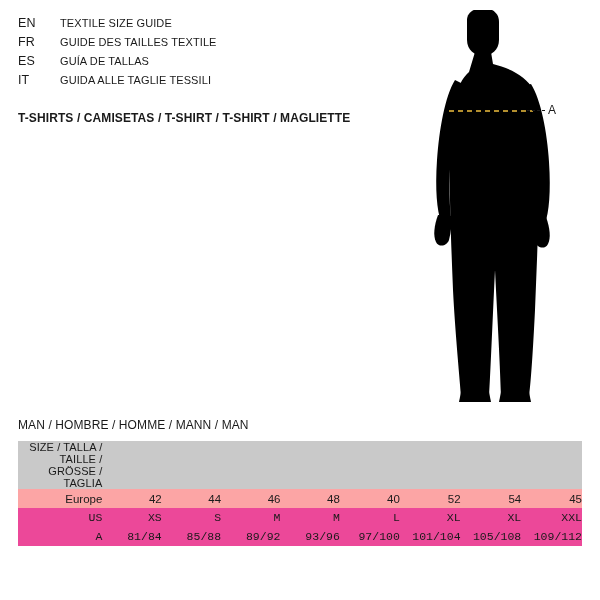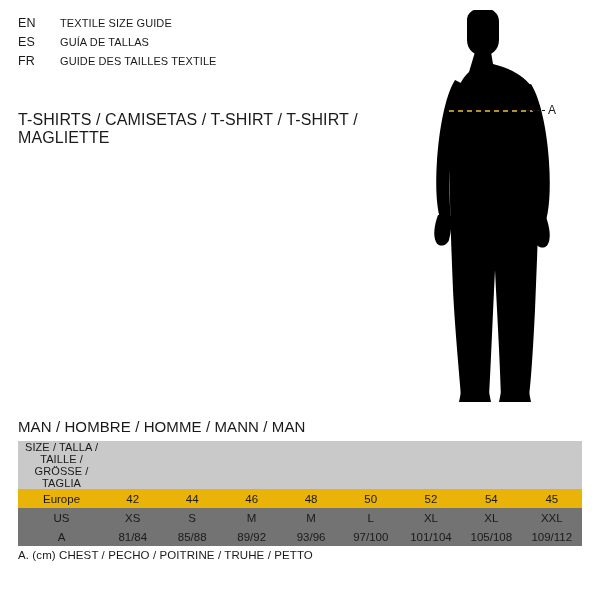--- a/index.html
+++ b/index.html
@@ -44,23 +44,24 @@
   }
 
   
   .cat-block {
     position: absolute;
     left: 18px;
     top: 111px;
     width: 400px;
   }
   .cat-line {
-    font-size: 16px;
+    font-size: 12px;
     height: 19px;
     letter-spacing: 0.1px;
+    font-weight: bold;
   }
 
   
   .figure {
     position: absolute;
     left: 405px;
     top: 10px;
     width: 185px;
     height: 395px;
   }
@@ -80,77 +81,81 @@
     top: 110px;
     width: 18px;
     border-top: 1.5px dashed #1a1a1a;
   }
 
   
   .table-title {
     position: absolute;
     left: 18px;
     top: 418px;
-    font-size: 15px;
+    font-size: 12px;
     letter-spacing: 0.1px;
   }
   table.size-table {
     position: absolute;
     left: 18px;
     top: 441px;
     width: 564px;
     border-collapse: collapse;
     font-size: 11.5px;
   }
   table.size-table td {
     padding: 0;
     height: 19px;
     vertical-align: middle;
   }
   .row-head td {
     background: #c9c9c9;
     font-size: 11px;
     letter-spacing: 0.1px;
   }
-  .row-shade-1 td { background: #eab308; }
-  .row-shade-2 td { background: #737373; }
+  .row-shade-1 td { background: #fca5a5; }
+  .row-shade-2 td { background: #ec4899; font-family: Liberation Mono, monospace; }
   .cell-label {
     width: 86px;
     padding-left: 2px !important;
-    text-align: center;
+    text-align: right;
   }
   .cell-val {
     width: 62px;
-    text-align: center;
+    text-align: right;
   }
   .note {
     position: absolute;
     left: 18px;
     top: 549px;
     font-size: 11.5px;
     letter-spacing: 0.1px;
   }
 </style>
 </head>
 <body>
 
 <div class="page">
 
   <div class="lang-block">
     <div class="lang-row">
       <span class="lang-code">EN</span>
       <span class="lang-text">TEXTILE SIZE GUIDE</span>
     </div>
     <div class="lang-row">
+      <span class="lang-code">FR</span>
+      <span class="lang-text">GUIDE DES TAILLES TEXTILE</span>
+    </div>
+    <div class="lang-row">
       <span class="lang-code">ES</span>
       <span class="lang-text">GUÍA DE TALLAS</span>
     </div>
     <div class="lang-row">
-      <span class="lang-code">FR</span>
-      <span class="lang-text">GUIDE DES TAILLES TEXTILE</span>
+      <span class="lang-code">IT</span>
+      <span class="lang-text">GUIDA ALLE TAGLIE TESSILI</span>
     </div>
   </div>
 
   <div class="cat-block">
     <div class="cat-line">T-SHIRTS / CAMISETAS / T-SHIRT / T-SHIRT / MAGLIETTE</div>
   </div>
 
   <div class="figure">
     <svg width="185" height="395" viewBox="0 0 185 395" xmlns="http://www.w3.org/2000/svg">
       <g fill="#000000">
@@ -203,21 +208,21 @@
         <td class="cell-val"></td>
         <td class="cell-val"></td>
         <td class="cell-val"></td>
       </tr>
       <tr class="row-shade-1">
         <td class="cell-label">Europe</td>
         <td class="cell-val">42</td>
         <td class="cell-val">44</td>
         <td class="cell-val">46</td>
         <td class="cell-val">48</td>
-        <td class="cell-val">50</td>
+        <td class="cell-val">40</td>
         <td class="cell-val">52</td>
         <td class="cell-val">54</td>
         <td class="cell-val">45</td>
       </tr>
       <tr class="row-shade-2">
         <td class="cell-label">US</td>
         <td class="cell-val">XS</td>
         <td class="cell-val">S</td>
         <td class="cell-val">M</td>
         <td class="cell-val">M</td>
@@ -233,15 +238,14 @@
         <td class="cell-val">89/92</td>
         <td class="cell-val">93/96</td>
         <td class="cell-val">97/100</td>
         <td class="cell-val">101/104</td>
         <td class="cell-val">105/108</td>
         <td class="cell-val">109/112</td>
       </tr>
     </tbody>
   </table>
 
-  <div class="note">A. (cm) CHEST / PECHO / POITRINE / TRUHE / PETTO</div>
 
 </div>
 
 </body></html>

